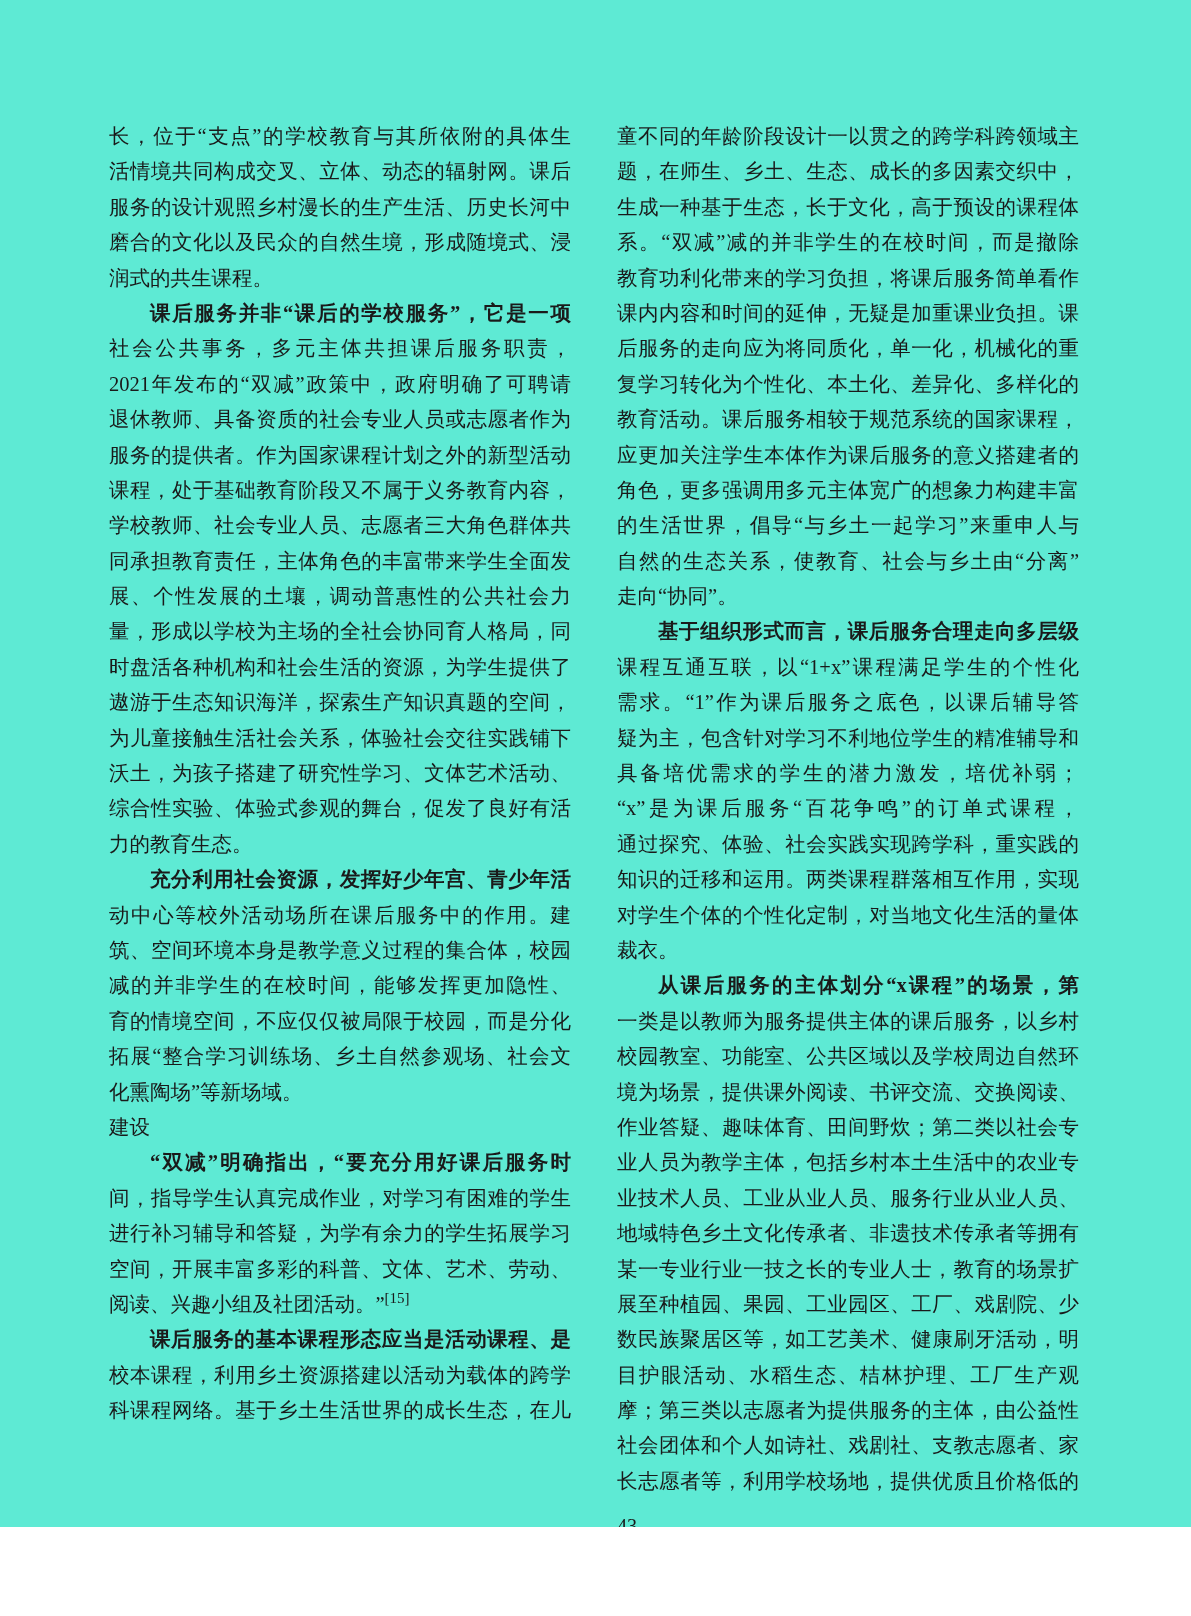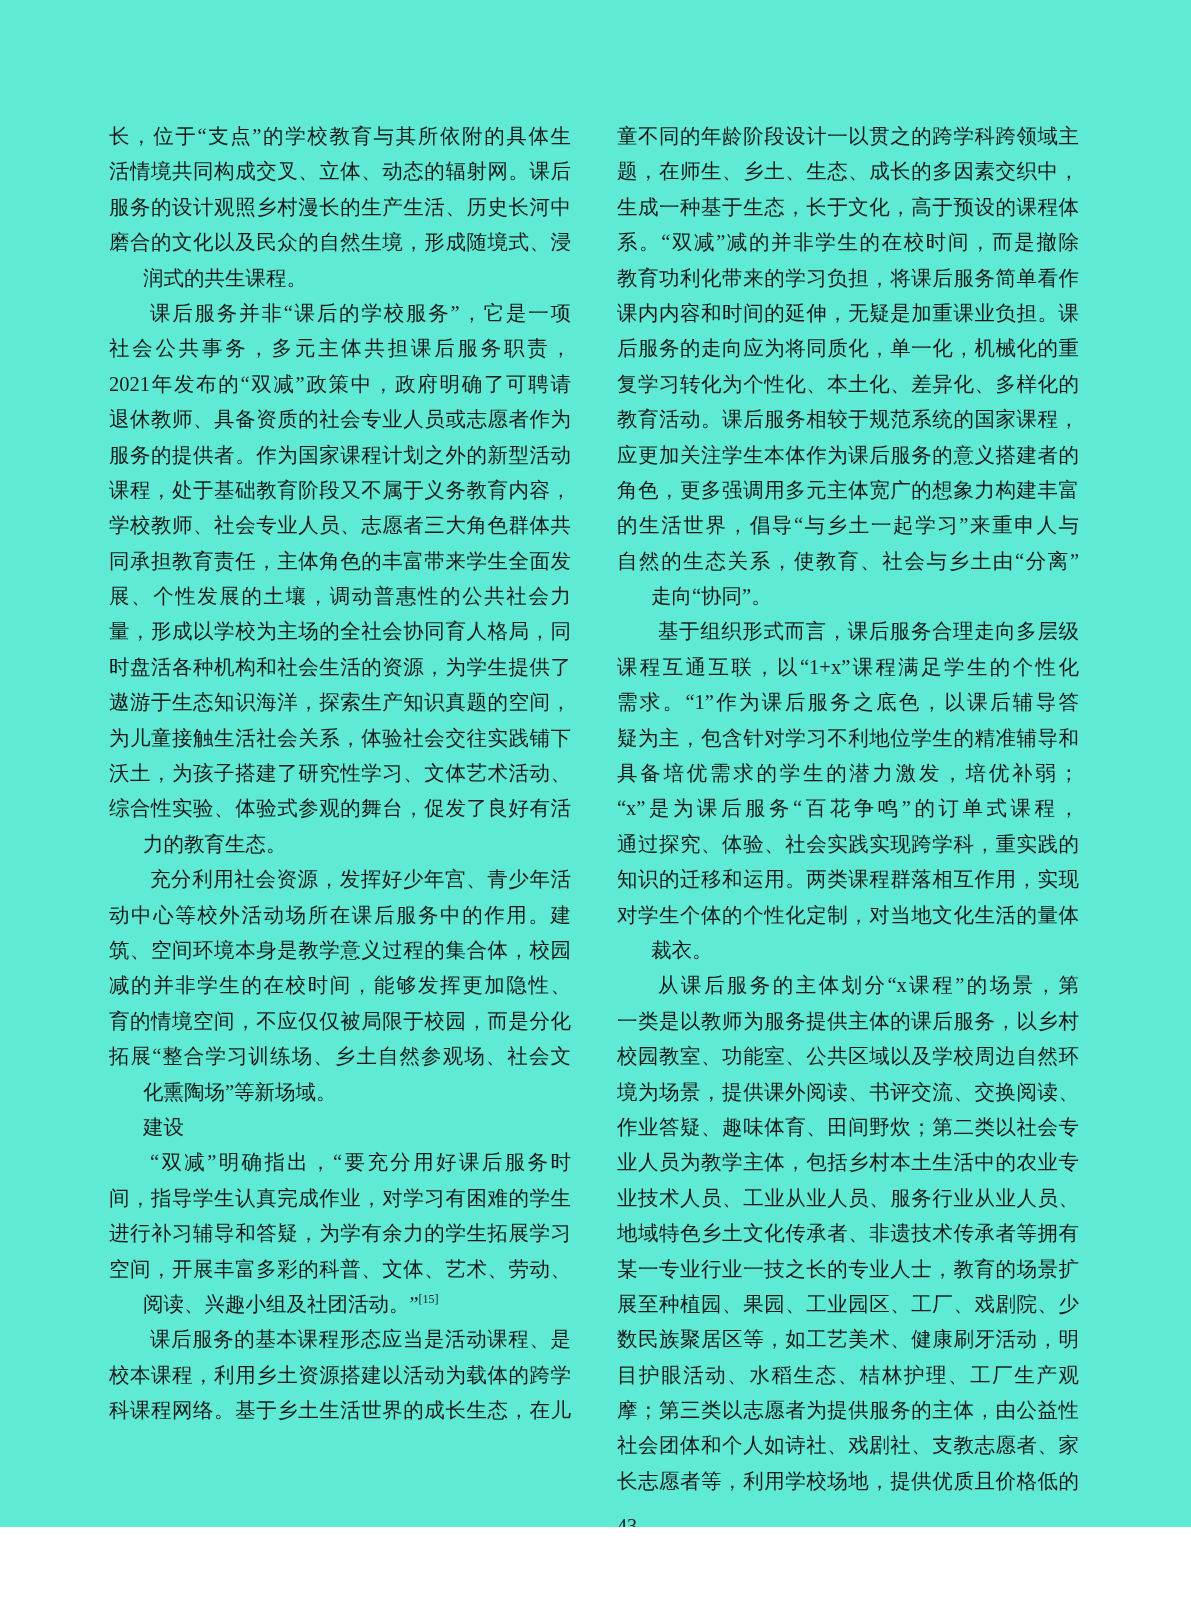--- a/index.html
+++ b/index.html
@@ -31,24 +31,24 @@
   }
   .col-left  { left: 109px; }
   .col-right { left: 617px; }
   .line {
     height: 35.4px;
     overflow: hidden;
     text-align: justify;
     text-align-last: justify;
     word-break: break-all;
   }
-  .line.para-end { text-align-last: left; margin-left: 34px; }
-  .line.indent   { text-indent: 2em; }
+  .line.para-end { text-align-last: left; }
+  .line.indent   { text-indent: 2em; font-weight: bold; }
   .line sup {
-    font-size: 12px;
+    font-size: 15px;
     line-height: 0;
     vertical-align: super;
     letter-spacing: 0;
   }
   .page-number {
     position: absolute;
     left: 617px;
     top: 1512px;
     width: 462px;
     font-size: 20px;

